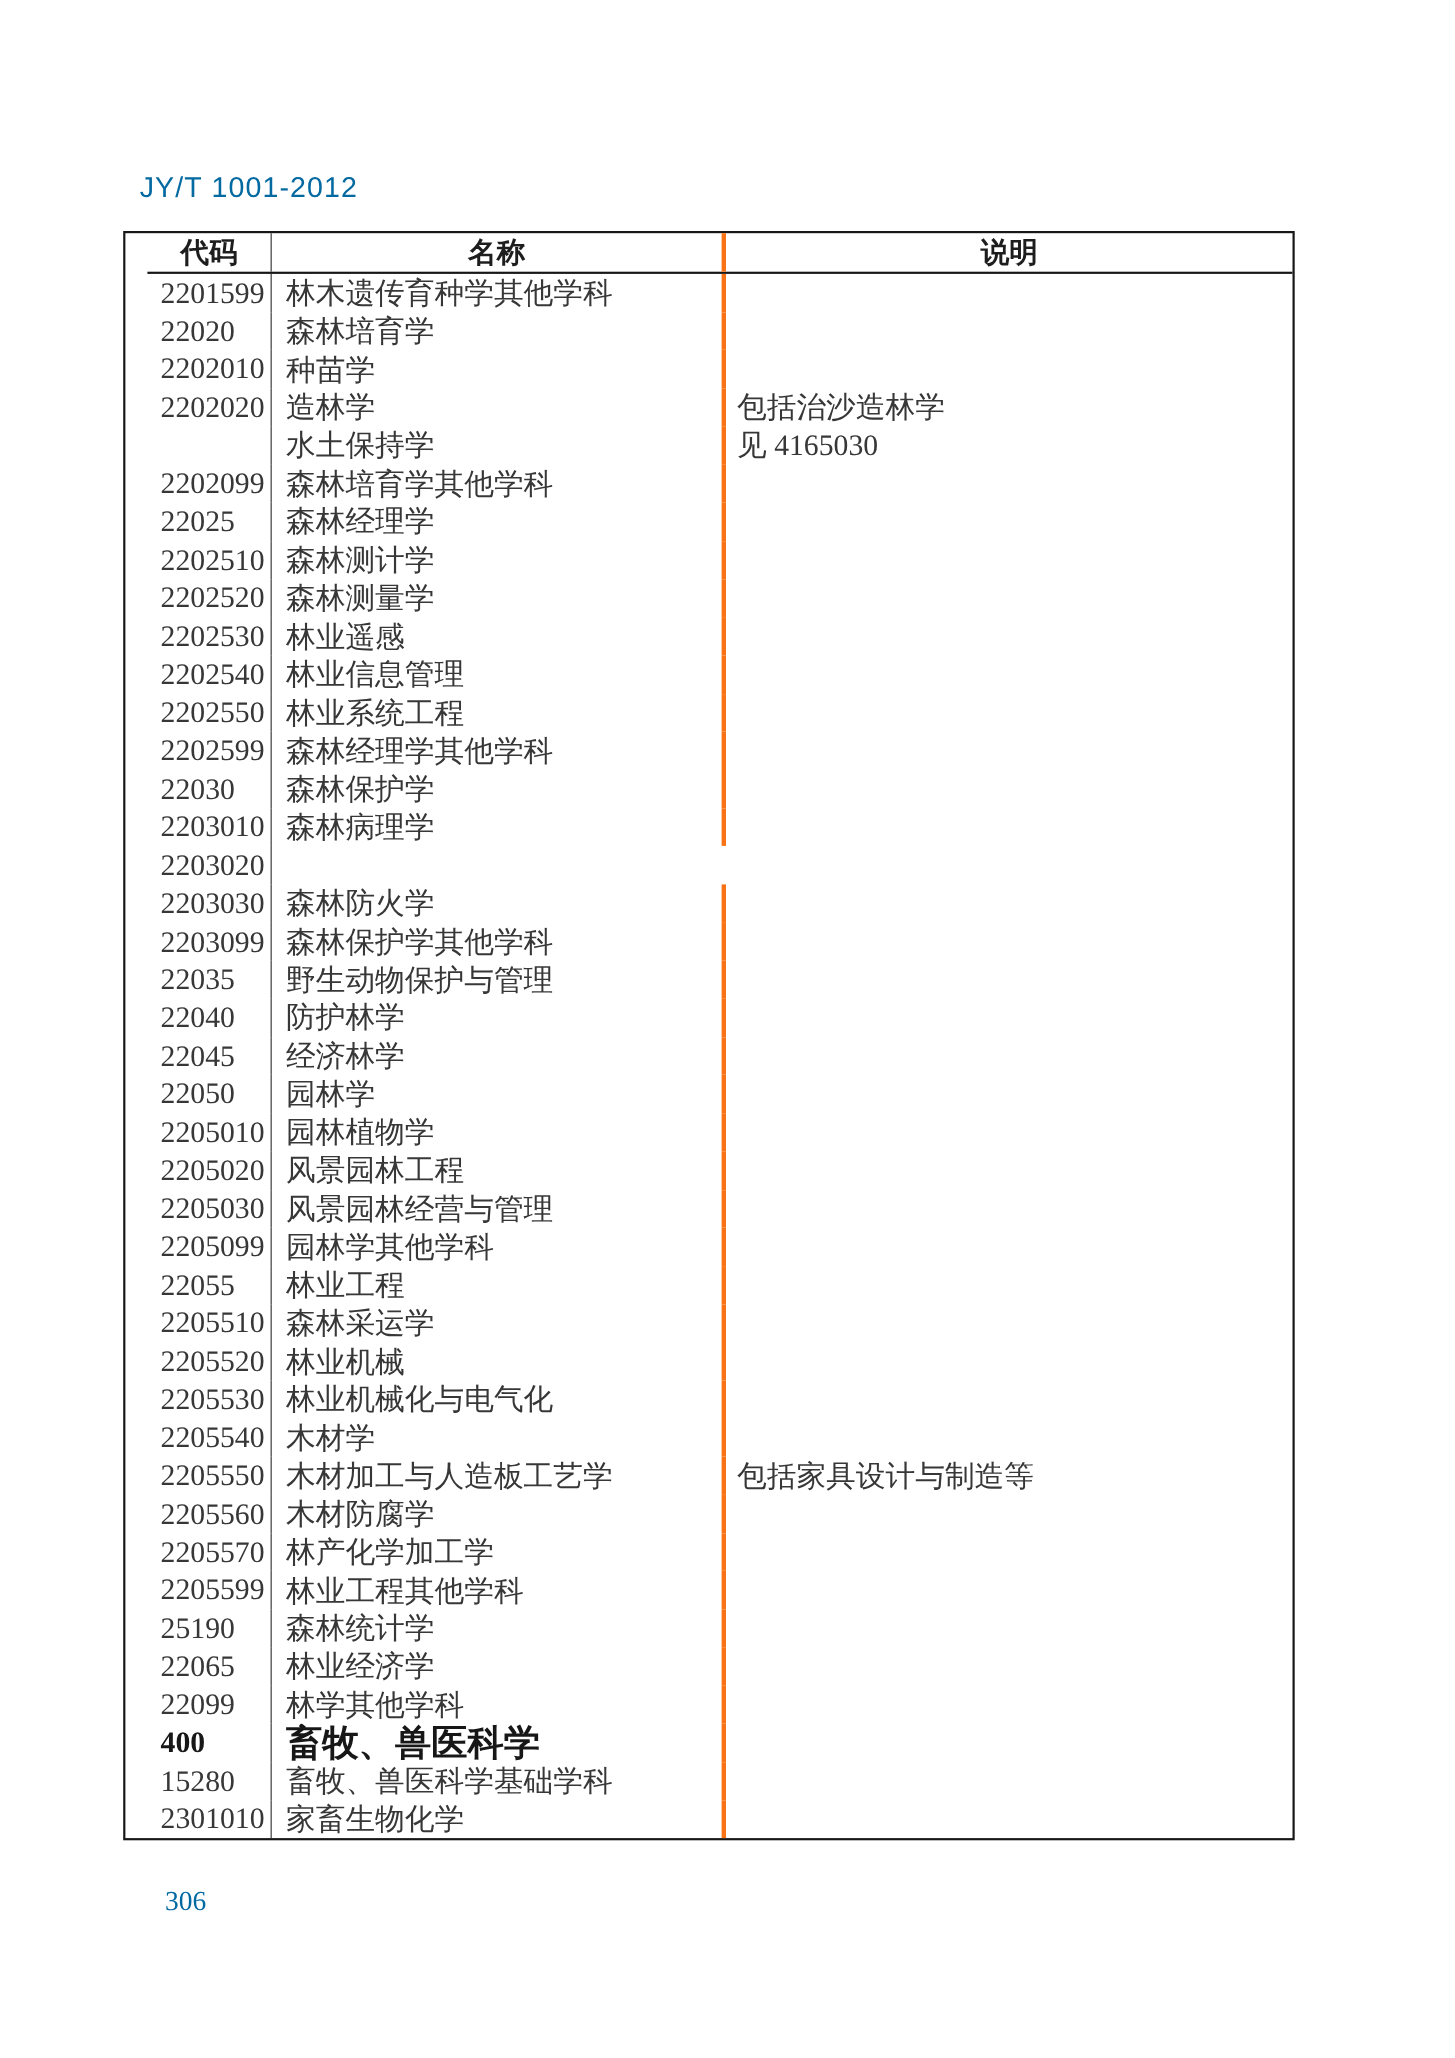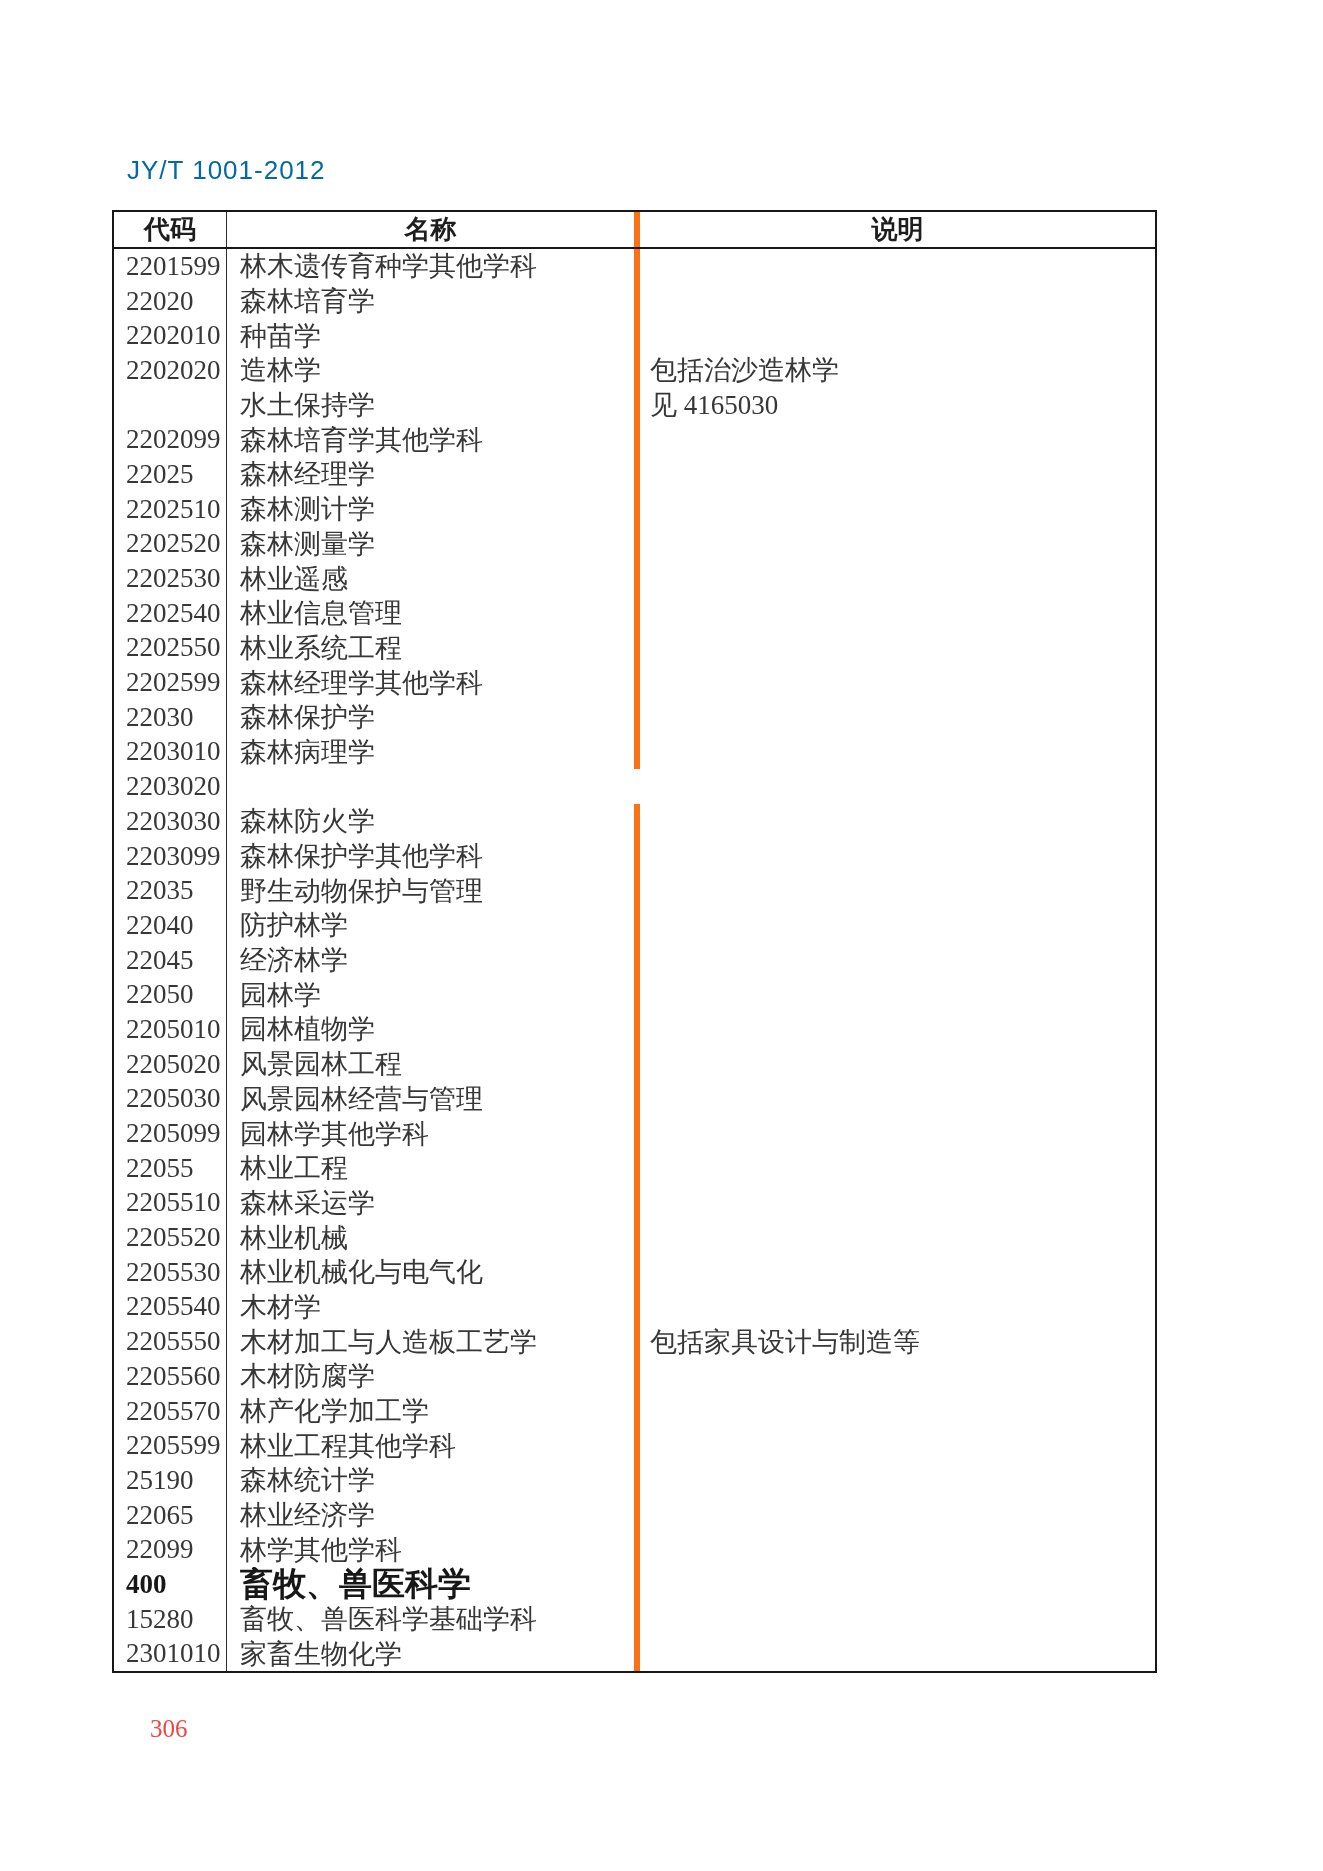--- a/index.html
+++ b/index.html
@@ -23,40 +23,41 @@
   }
 
   .code-table {
     position: absolute;
     left: 112px;
     top: 210px;
     width: 1041px;
     border: 2px solid #171717;
     box-sizing: content-box;
     background: #ffffff;
+    padding-left: 20px;
   }
 
   .thead {
     display: flex;
     height: 35px;
     border-bottom: 2px solid #171717;
   }
   .th {
     display: flex;
     align-items: center;
     justify-content: center;
     font-family: "Liberation Sans", "DejaVu Sans", sans-serif;
     font-weight: 700;
     font-size: 26px;
     color: #1d1d1d;
     box-sizing: border-box;
   }
 
   .col-code { width: 113px; border-right: 1px solid #2c2c2c; box-sizing: border-box; }
-  .col-name { width: 413px; border-right: 6px solid #f97316; box-sizing: border-box; }
+  .col-name { width: 413px; border-right: 4px solid #f97316; box-sizing: border-box; }
   .col-note { flex: 1; text-align: right; }
 
   .tr { display: flex; height: 34.7px; }
   .td {
     display: flex;
     align-items: center;
     font-size: 27px;
     color: #373737;
     box-sizing: border-box;
     white-space: nowrap;
@@ -73,21 +74,21 @@
   .tr.bold .td.col-name {
     font-family: "Liberation Sans", "DejaVu Sans", sans-serif;
     font-size: 33px;
   }
 
   .page-number {
     position: absolute;
     left: 150px;
     top: 1715px;
     font-size: 25px;
-    color: #ef4444;
+    color: #0369a1;
   }
 </style>
 </head>
 <body>
 
 <div class="page">
 
   <div class="doc-code">JY/T 1001-2012</div>
 
   <div class="code-table">

